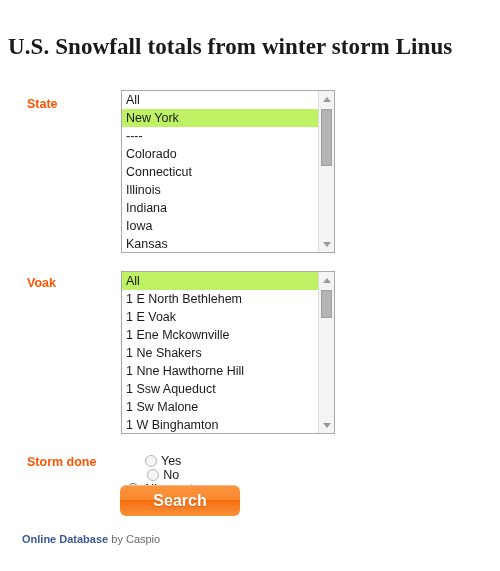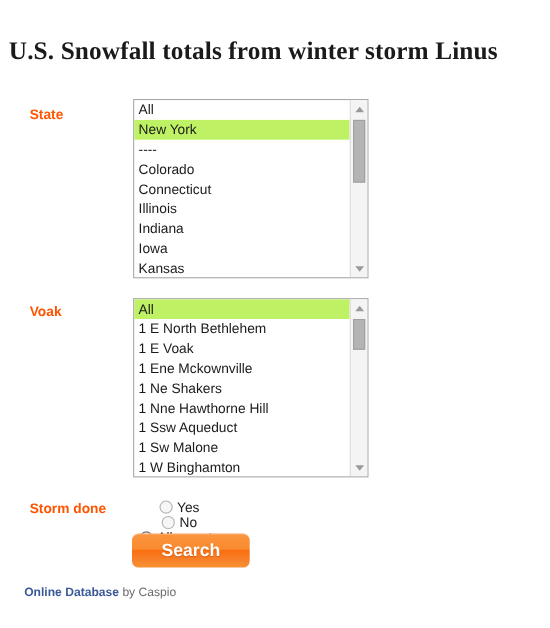--- a/index.html
+++ b/index.html
@@ -157,21 +157,21 @@
     font-size: 12.5px;
     color: #1a1a1a;
     white-space: nowrap;
   }
 
   
   .search-button {
     position: absolute;
     left: 120px;
     top: 485px;
-    width: 107px;
+    width: 120px;
     height: 31px;
     border: none;
     border-radius: 6px;
     cursor: pointer;
     background: linear-gradient(to bottom,
         #fb9540 0%,
         #f98a2f 46%,
         #f96f10 50%,
         #f8812a 78%,
         #f79434 100%);

